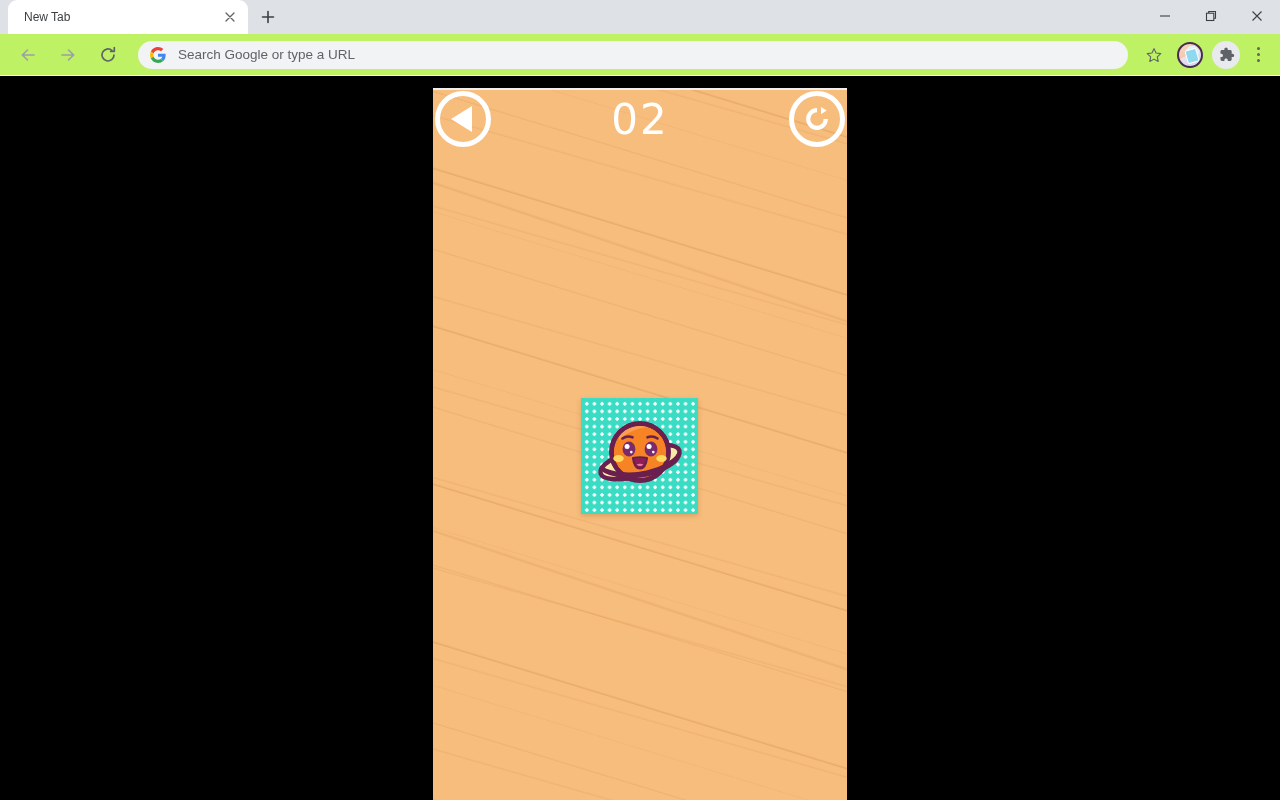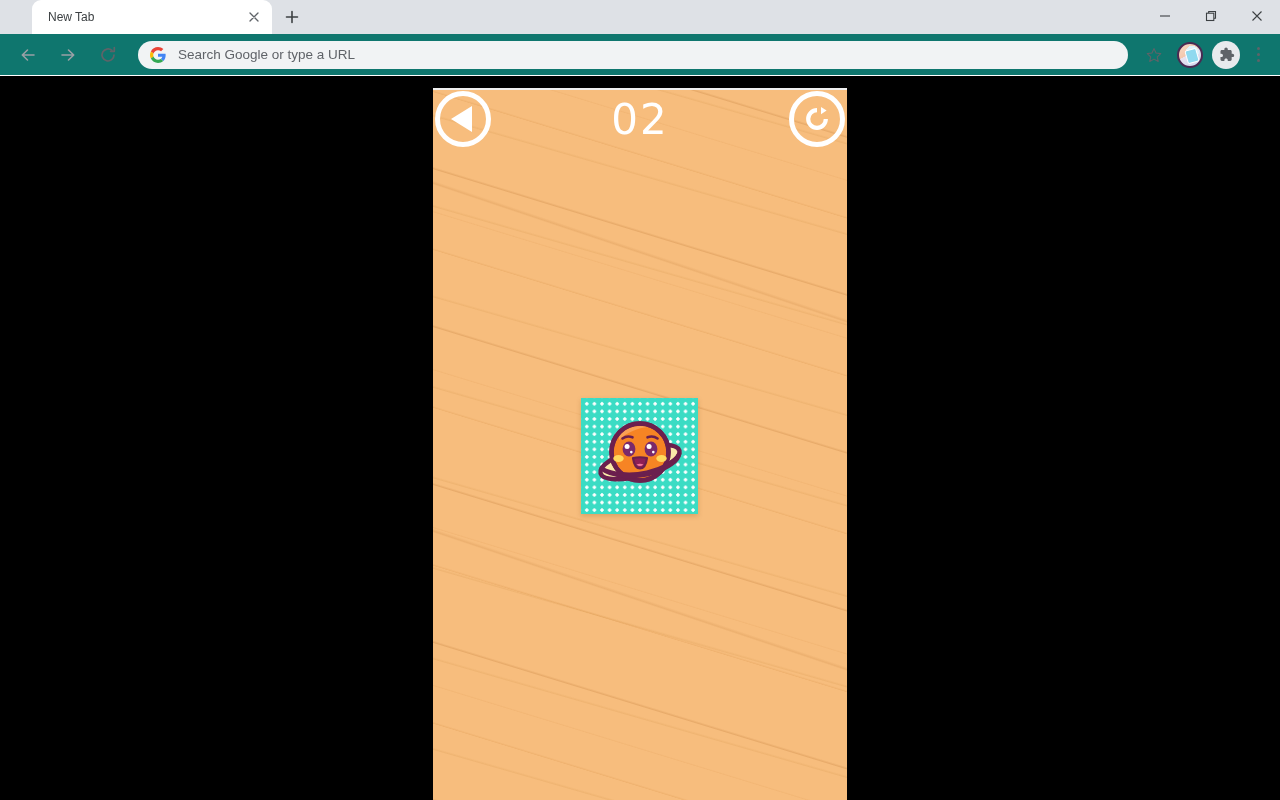--- a/index.html
+++ b/index.html
@@ -10,21 +10,21 @@
     background: #000;
     font-family: "Liberation Sans", sans-serif;
   }
 
   
   .browser { width: 1280px; height: 800px; position: relative; background: #000; }
 
   .tabstrip {
     position: absolute; left: 0; top: 0; width: 1280px; height: 34px;
     background: #dee1e6;
-    display: flex; align-items: flex-end; padding-left: 24px;
+    display: flex; align-items: flex-end;
   }
   .tab {
     position: relative;
     width: 240px; height: 34px;
     background: #ffffff;
     border-radius: 9px 9px 0 0;
     margin-left: 8px;
     display: flex; align-items: center;
     padding: 0 8px 0 16px;
   }
@@ -51,21 +51,21 @@
     position: absolute; right: 0; top: 0; height: 32px;
     display: flex; align-items: center;
   }
   .wc-btn {
     width: 46px; height: 32px;
     display: flex; align-items: center; justify-content: center;
   }
 
   .toolbar {
     position: absolute; left: 0; top: 34px; width: 1280px; height: 42px;
-    background: #0f766e;
+    background: #bef264;
     display: flex; align-items: center;
     padding: 0 8px;
     border-bottom: 1px solid #ffffff;
   }
   .nav-btn {
     width: 32px; height: 32px; margin: 0 4px;
     border-radius: 50%;
     display: flex; align-items: center; justify-content: center;
     flex: none;
   }

